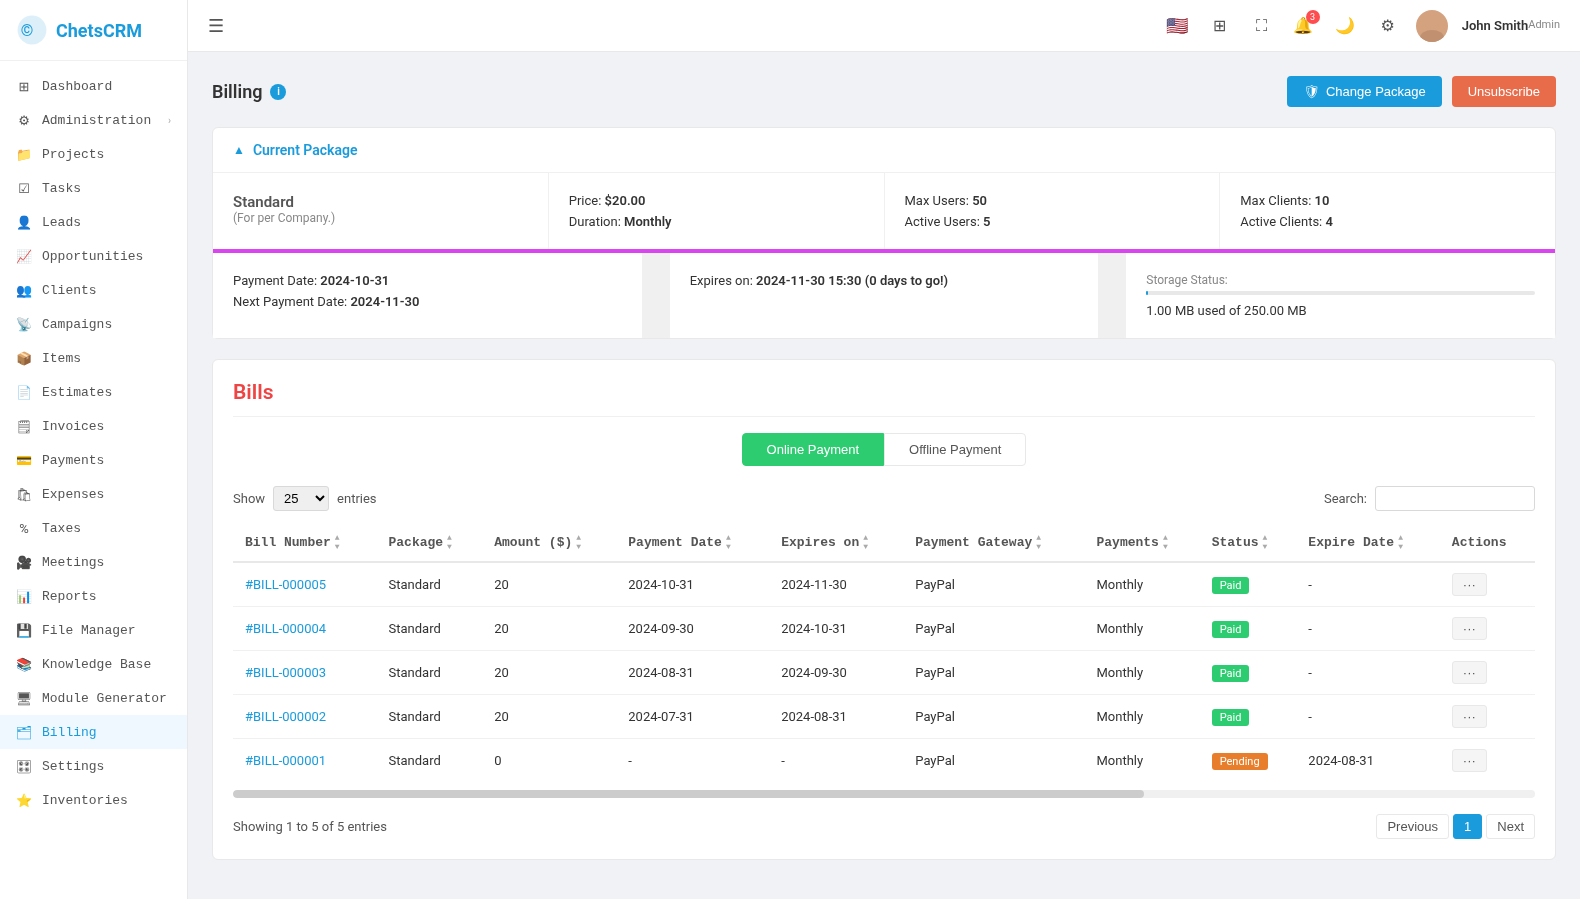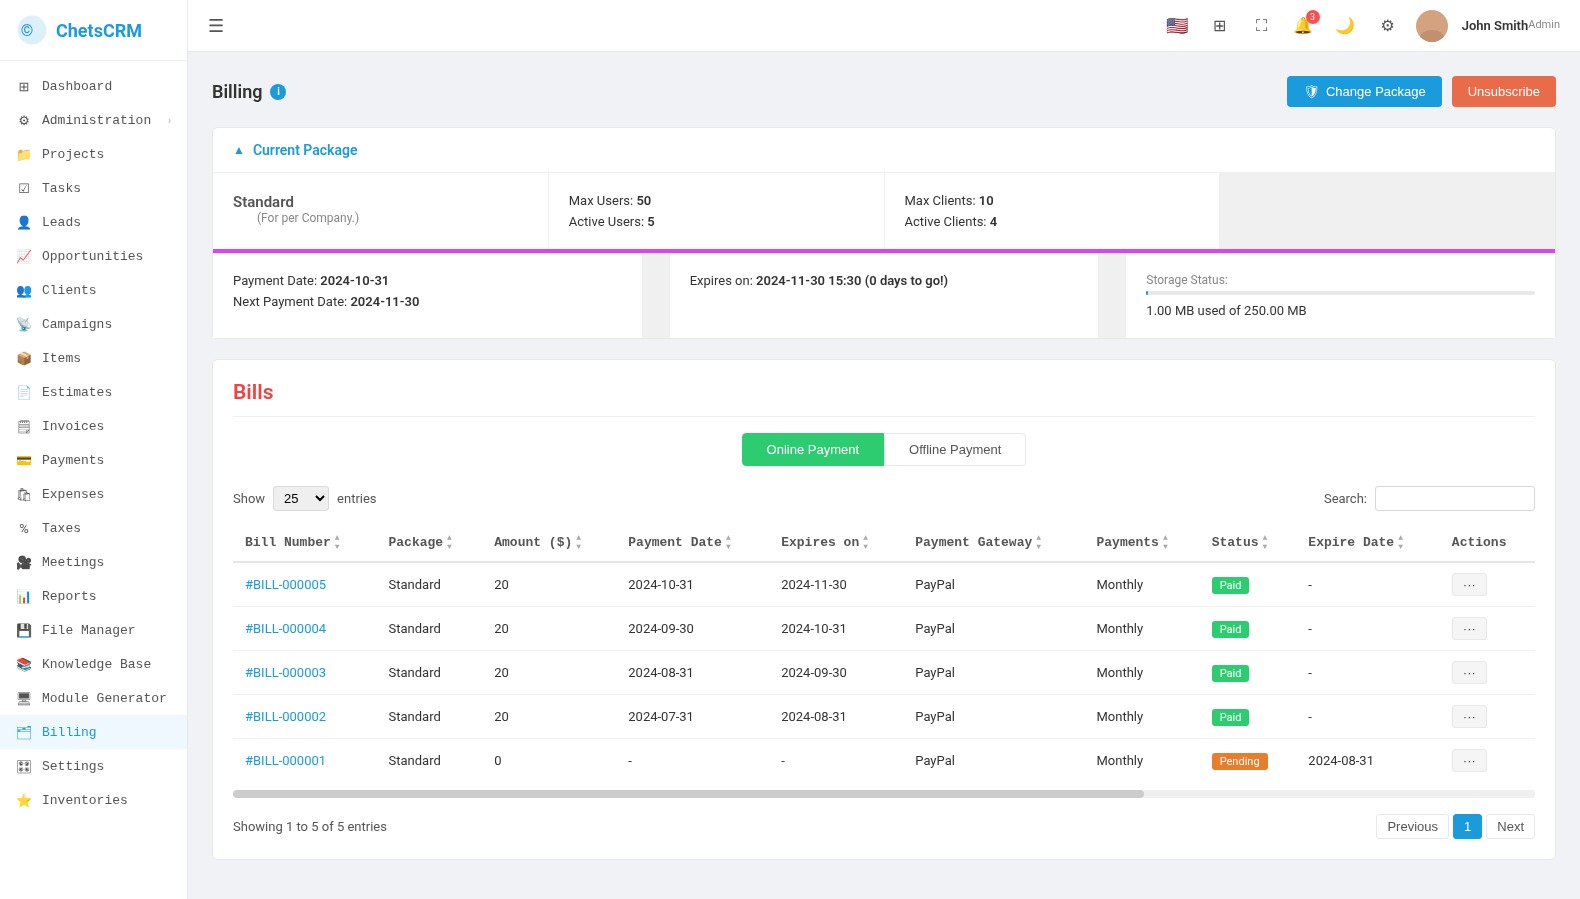--- a/index.html
+++ b/index.html
@@ -47,21 +47,21 @@
     .section-header { display: flex; align-items: center; gap: 8px; padding: 14px 20px; border-bottom: 1px solid #f0f0f0; cursor: pointer; }
     .collapse-icon { color: #1a9bdc; font-size: 12px; }
     .section-title { font-size: 14px; font-weight: 600; color: #1a9bdc; }
     .package-grid { display: grid; grid-template-columns: 1fr 1fr 1fr 1fr; gap: 1px; background: #f0f0f0; padding: 0; }
     .package-grid-row2 { display: grid; grid-template-columns: 1fr 1fr 1fr; gap: 1px; background: #f0f0f0; }
     .package-cell { background: #fff; padding: 20px; }
     .cell-label { font-size: 12px; color: #888; margin-bottom: 4px; }
     .cell-value { font-size: 13px; color: #333; }
     .cell-value strong { font-weight: 600; color: #333; }
     .package-name { font-size: 15px; font-weight: 600; color: #555; }
-    .package-sub { font-size: 12px; color: #888; margin-left: 24px; }
+    .package-sub { font-size: 12px; color: #888; }
 
     
     .storage-bar-wrap { height: 4px; background: #e8e8e8; border-radius: 2px; margin-bottom: 8px; width: 100%; }
     .storage-bar-fill { height: 4px; background: #1a9bdc; border-radius: 2px; width: 0.4%; }
 
     
     .bills-section { background: #fff; border-radius: 6px; border: 1px solid #e8e8e8; padding: 20px; }
     .bills-title { font-size: 21px; font-weight: 600; color: #ef4444; margin-bottom: 16px; border-bottom: 1px solid #f0f0f0; padding-bottom: 12px; }
 
     
@@ -281,20 +281,30 @@
 
     <div class="section-card">
       <div class="section-header">
         <span class="collapse-icon">▲</span>
         <span class="section-title">Current Package</span>
       </div>
       <div class="package-grid">
         <div class="package-cell">
           <div class="package-name">Standard</div>
           <div class="package-sub">(For per Company.)</div>
+        </div>
+        <div class="package-cell">
+          <div class="cell-value">
+            <span>Price:</span>
+            <strong>$20.00</strong>
+          </div>
+          <div class="cell-value" style="margin-top:6px;">
+            <span>Duration:</span>
+            <strong>Monthly</strong>
+          </div>
         </div>
         <div class="package-cell">
           <div class="cell-value">
             <span>Max Users:</span>
             <strong>50</strong>
           </div>
           <div class="cell-value" style="margin-top:6px;">
             <span>Active Users:</span>
             <strong>5</strong>
           </div>

